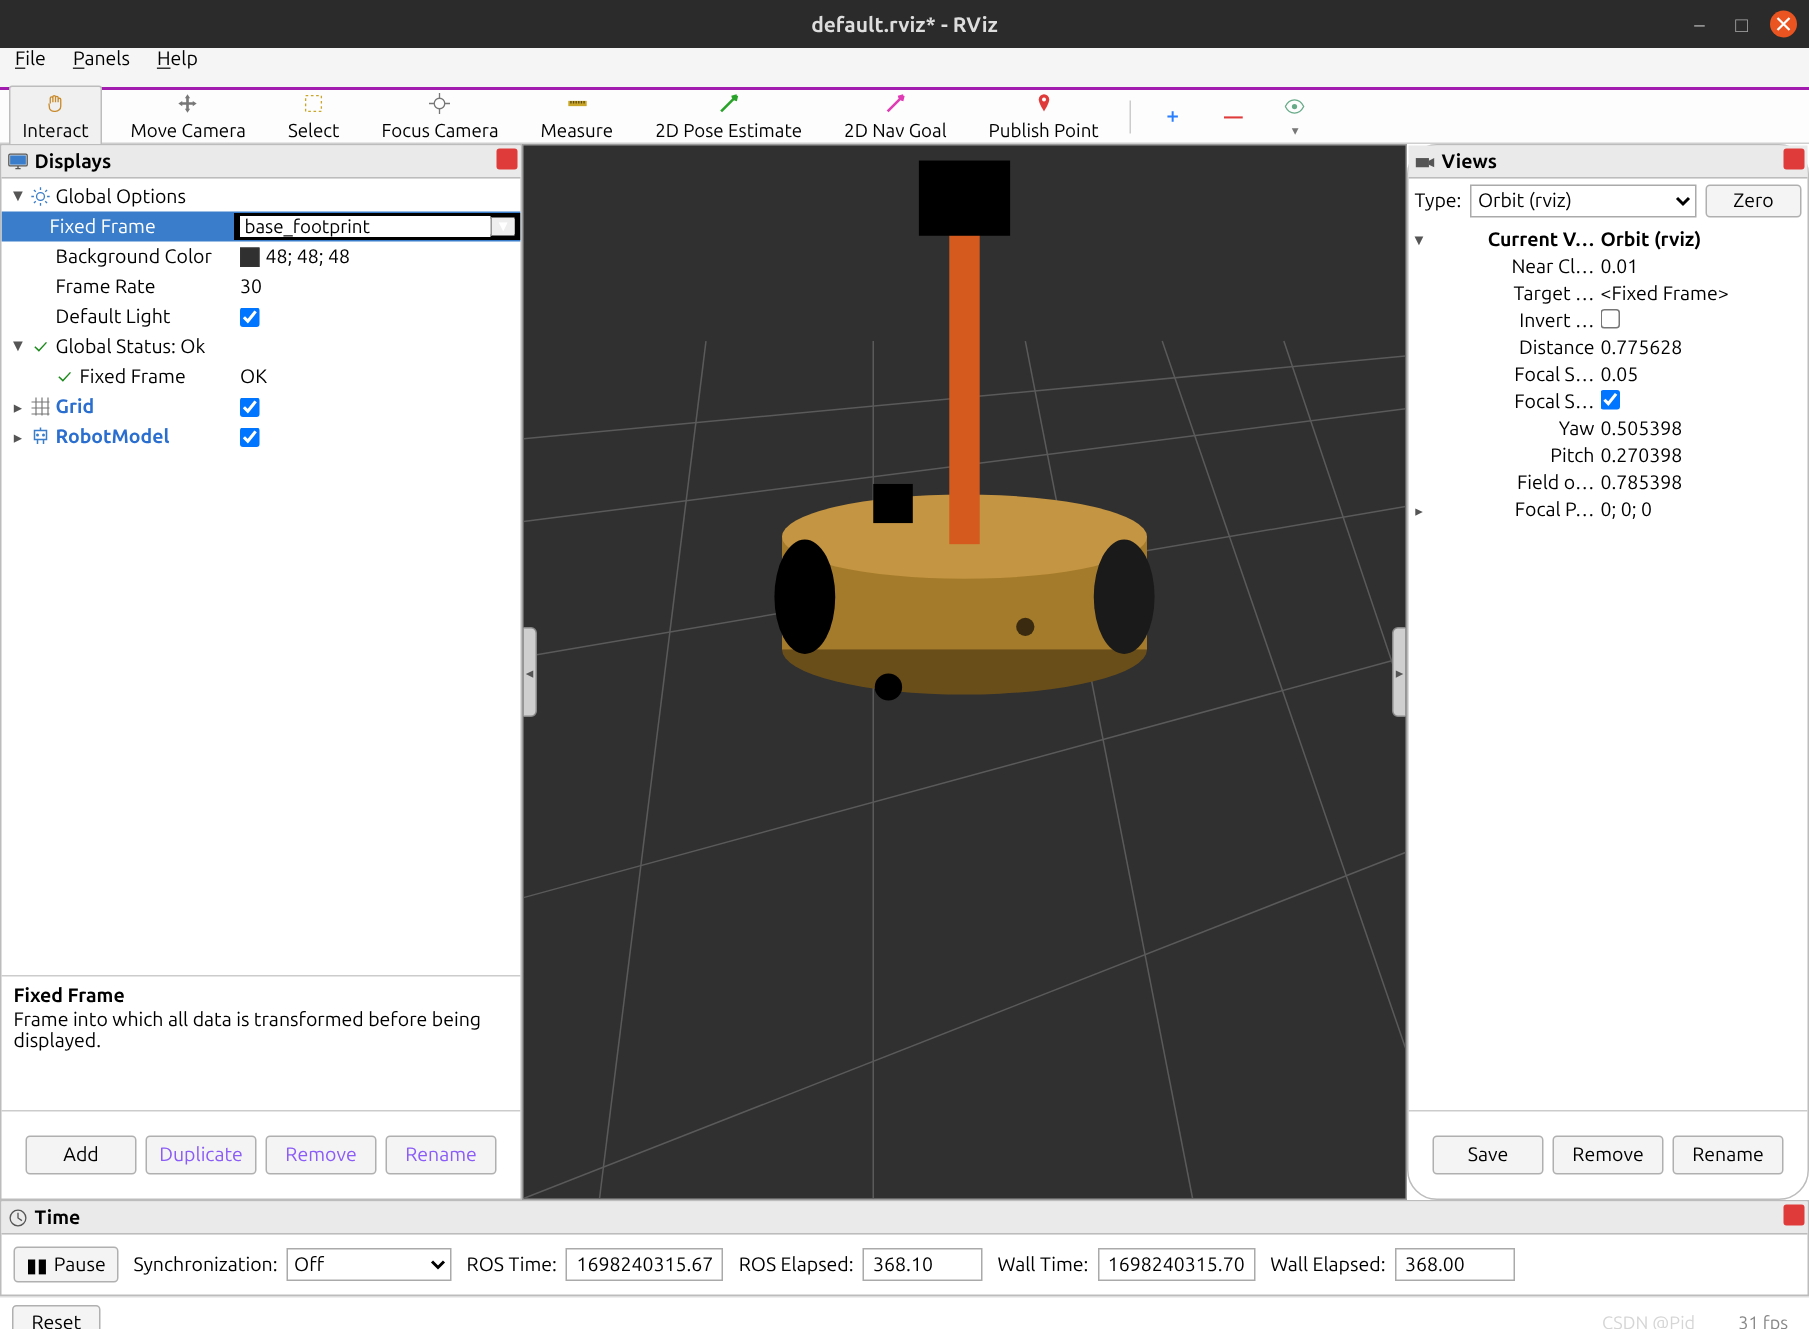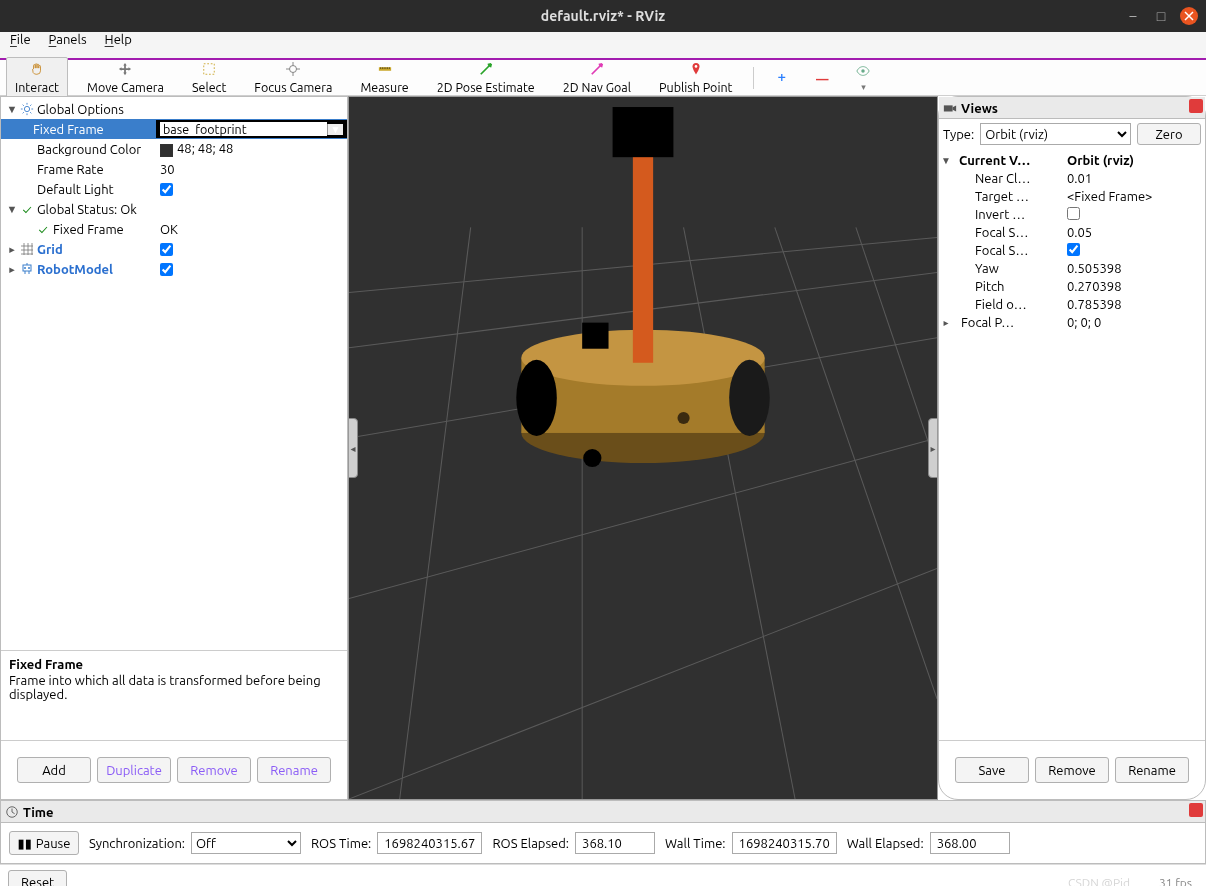--- a/index.html
+++ b/index.html
@@ -66,21 +66,21 @@
   .vp-handle { position:absolute; top:50%; transform:translateY(-50%); width:10px; height:60px; background:#cfcfcf; border:1px solid #888; display:flex; align-items:center; justify-content:center; font-size:10px; color:#555;}
   .vp-handle.left-h { left:-1px; border-radius: 0 4px 4px 0;}
   .vp-handle.right-h { right:-1px; border-radius: 4px 0 0 4px;}
 
   
   .right { width: 268px; display:flex; flex-direction:column;border-radius:20px; }
   .typebar { display:flex; align-items:center; gap:6px; padding:4px; font-size:13px; }
   .typebar select { flex:1; height:22px; font-size:13px; border:1px solid #aaa; background:#fff;}
   .vtree { flex:1; font-size:13px; padding:2px 0; }
   .vrow { display:flex; height:18px; align-items:center; }
-  .vrow .vl { flex: 0 0 110px; padding-left:4px; white-space:nowrap; overflow:hidden; text-overflow:ellipsis;}
+  .vrow .vl { flex: 0 0 110px; padding-left:4px; white-space:nowrap; overflow:hidden; text-overflow:ellipsis;text-align:right;}
   .vrow .vv { flex:1; padding-left:4px; white-space:nowrap;}
   .vrow.bold .vl, .vrow.bold .vv { font-weight:bold; }
   .vindent1 .vl{ padding-left:22px; flex-basis:110px;}
   .vindent0 .vl{ padding-left:6px; }
   .vexp { width:14px; font-size:10px; text-align:center; color:#555;}
 
   
   .timepanel { height:64px; border:1px solid #bcbcbc; background:#fff; display:flex; flex-direction:column; }
   .timebody { flex:1; display:flex; align-items:center; gap:10px; padding: 2px 8px; font-size:13px; }
   .timebody .field { display:flex; align-items:center; gap:6px; }
@@ -182,20 +182,29 @@
         <path d="M1 8 C3 4 6 3 8 3 s5 1 7 5 c-2 4 -5 5 -7 5 s-5 -1 -7 -5" fill="none" stroke="#6a8"></path>
         <circle cx="8" cy="8" r="2" fill="#6a8"></circle>
       </svg>
     <span style="font-size:9px;color:#777;">▾</span>
   </span>
 </div>
 
 <div class="main">
 
   <div class="left panel">
+    <div class="panel-header">
+      <svg class="ph-icon" viewBox="0 0 16 16">
+          <rect x="1" y="2" width="14" height="9" rx="1" fill="none" stroke="#555"></rect>
+          <rect x="2" y="3" width="12" height="7" fill="#3a7ecb"></rect>
+          <path d="M6 13 h4 M8 11 v2" stroke="#555"></path>
+        </svg>
+      <span>Displays</span>
+      <span class="closebox"></span>
+    </div>
 
     <div class="tree">
       <div class="row">
         <span class="exp">▼</span>
         <span class="icon">
           <svg width="14" height="14" viewBox="0 0 16 16">
               <circle cx="8" cy="8" r="3" fill="none" stroke="#3a7ecb"></circle>
               <path d="M8 1 v2 M8 13 v2 M1 8 h2 M13 8 h2 M3 3 l1.4 1.4 M11.6 11.6 L13 13 M13 3 l-1.4 1.4 M4.4 11.6 L3 13" stroke="#3a7ecb"></path>
             </svg>
         </span>
@@ -360,20 +369,25 @@
           <span class="vl">Target …</span>
           <span class="vv">&lt;Fixed Frame&gt;</span>
         </div>
       <div class="vrow vindent1">
           <span class="vexp"></span>
           <span class="vl">Invert …</span>
           <span class="vv"><input type="checkbox" class="chk" style=""></span>
         </div>
       <div class="vrow vindent1">
           <span class="vexp"></span>
+          <span class="vl">Distance</span>
+          <span class="vv">0.775628</span>
+        </div>
+      <div class="vrow vindent1">
+          <span class="vexp"></span>
           <span class="vl">Focal S…</span>
           <span class="vv">0.05</span>
         </div>
       <div class="vrow vindent1">
           <span class="vexp"></span>
           <span class="vl">Focal S…</span>
           <span class="vv"><input type="checkbox" class="chk" checked="" style=""></span>
         </div>
       <div class="vrow vindent1">
           <span class="vexp"></span>

